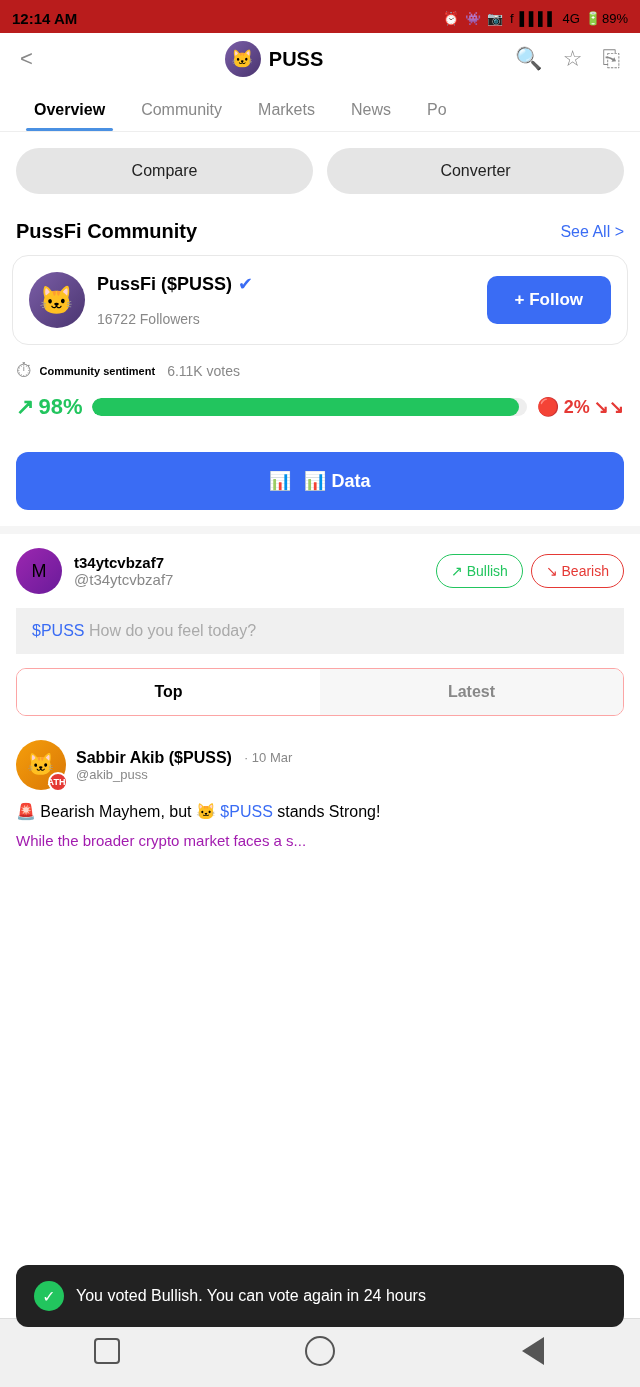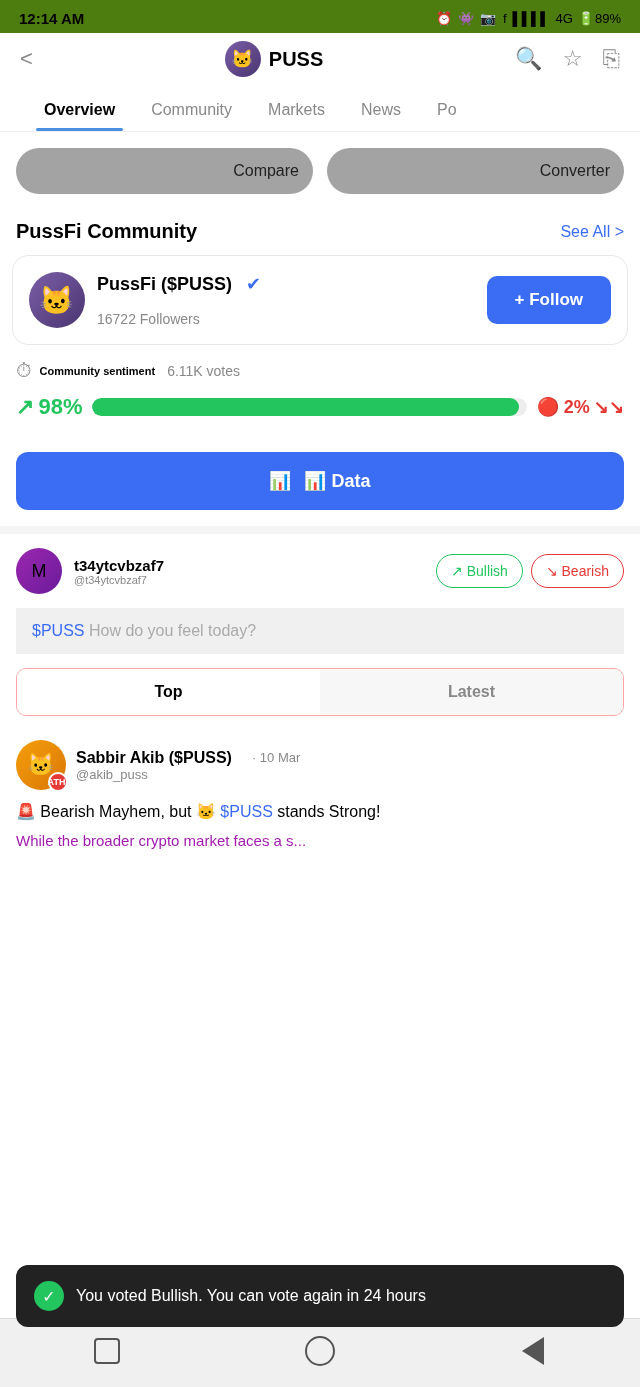--- a/index.html
+++ b/index.html
@@ -10,22 +10,22 @@
       width: 640px;
       min-height: 1387px;
       overflow-x: hidden;
     }
 
     
     .status-bar {
       display: flex;
       justify-content: space-between;
       align-items: center;
-      padding: 10px 19px 6px;
-      background: #4d7c0f;
+      padding: 10px 12px 6px;
+      background: #b91c1c;
     }
     .status-time {
       font-size: 15px;
       font-weight: 600;
       color: #000;
     }
     .status-icons {
       display: flex;
       align-items: center;
       gap: 6px;
@@ -65,21 +65,21 @@
       display: flex;
       align-items: center;
       justify-content: center;
       font-size: 18px;
     }
 
     
     .tabs {
       display: flex;
       border-bottom: 1px solid #eee;
-      padding: 0 26px;
+      padding: 0 16px;
       overflow-x: auto;
       background: #fff;
     }
     .tab {
       padding: 12px 18px;
       font-size: 16px;
       color: #888;
       white-space: nowrap;
       cursor: pointer;
       position: relative;
@@ -102,27 +102,27 @@
     
     .action-buttons {
       display: flex;
       gap: 14px;
       padding: 16px 16px 10px;
     }
     .action-btn {
       flex: 1;
       padding: 14px;
       border-radius: 30px;
-      background: #a3a3a3;
+      background: #e5e5e5;
       border: none;
       font-size: 16px;
       font-weight: 500;
       color: #222;
       cursor: pointer;
-      text-align: right;
+      text-align: center;
     }
 
     
     .community-header {
       display: flex;
       justify-content: space-between;
       align-items: center;
       padding: 16px 16px 12px;
     }
     .community-title {
@@ -287,21 +287,21 @@
       align-items: center;
       justify-content: center;
       font-size: 18px;
       flex-shrink: 0;
     }
     .post-user-name {
       font-size: 15px;
       font-weight: 600;
     }
     .post-user-handle {
-      font-size: 11px;
+      font-size: 15px;
       color: #888;
     }
     .sentiment-buttons {
       display: flex;
       gap: 8px;
       margin-left: auto;
     }
     .bullish-btn {
       border: 1.5px solid #22c55e;
       color: #22c55e;
@@ -491,21 +491,21 @@
       width: 0;
       height: 0;
       border-top: 14px solid transparent;
       border-bottom: 14px solid transparent;
       border-right: 22px solid #555;
     }
 
     .name-row {
       display: flex;
       align-items: center;
-      gap: 14px;
+      gap: 6px;
     }
   </style>
 </head>
 <body>
 
 <div class="status-bar">
   <span class="status-time">12:14 AM</span>
   <div class="status-icons">
     <span>⏰</span>
     <span>👾</span>

